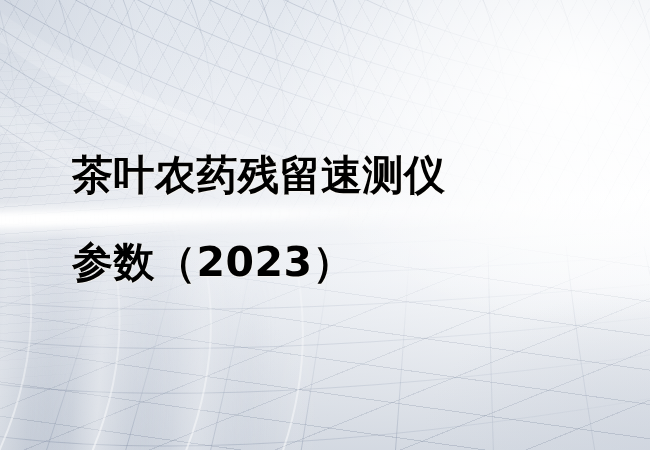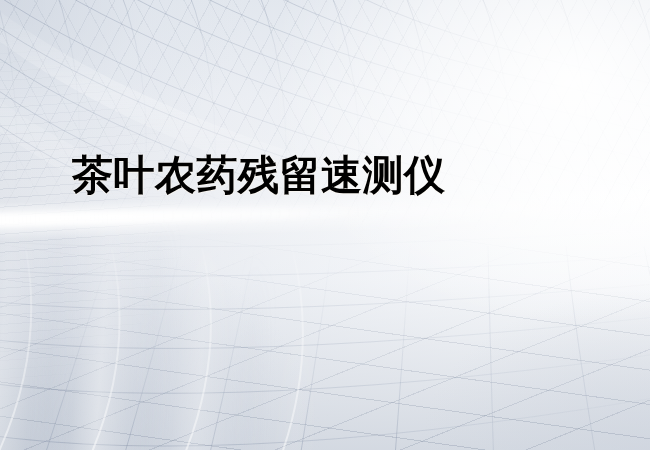--- a/index.html
+++ b/index.html
@@ -332,15 +332,16 @@
 
   <div class="bg-layer waves-bl"></div>
 
   <div class="streak"></div>
   <div class="streak2"></div>
 
   <div class="bg-layer bg-glow-tr"></div>
 
   <div class="title-block">
     <div class="title-line">茶叶农药残留速测仪</div>
+    <div class="title-line">参数（2023）</div>
   </div>
 
 </div>
 
 </body></html>

